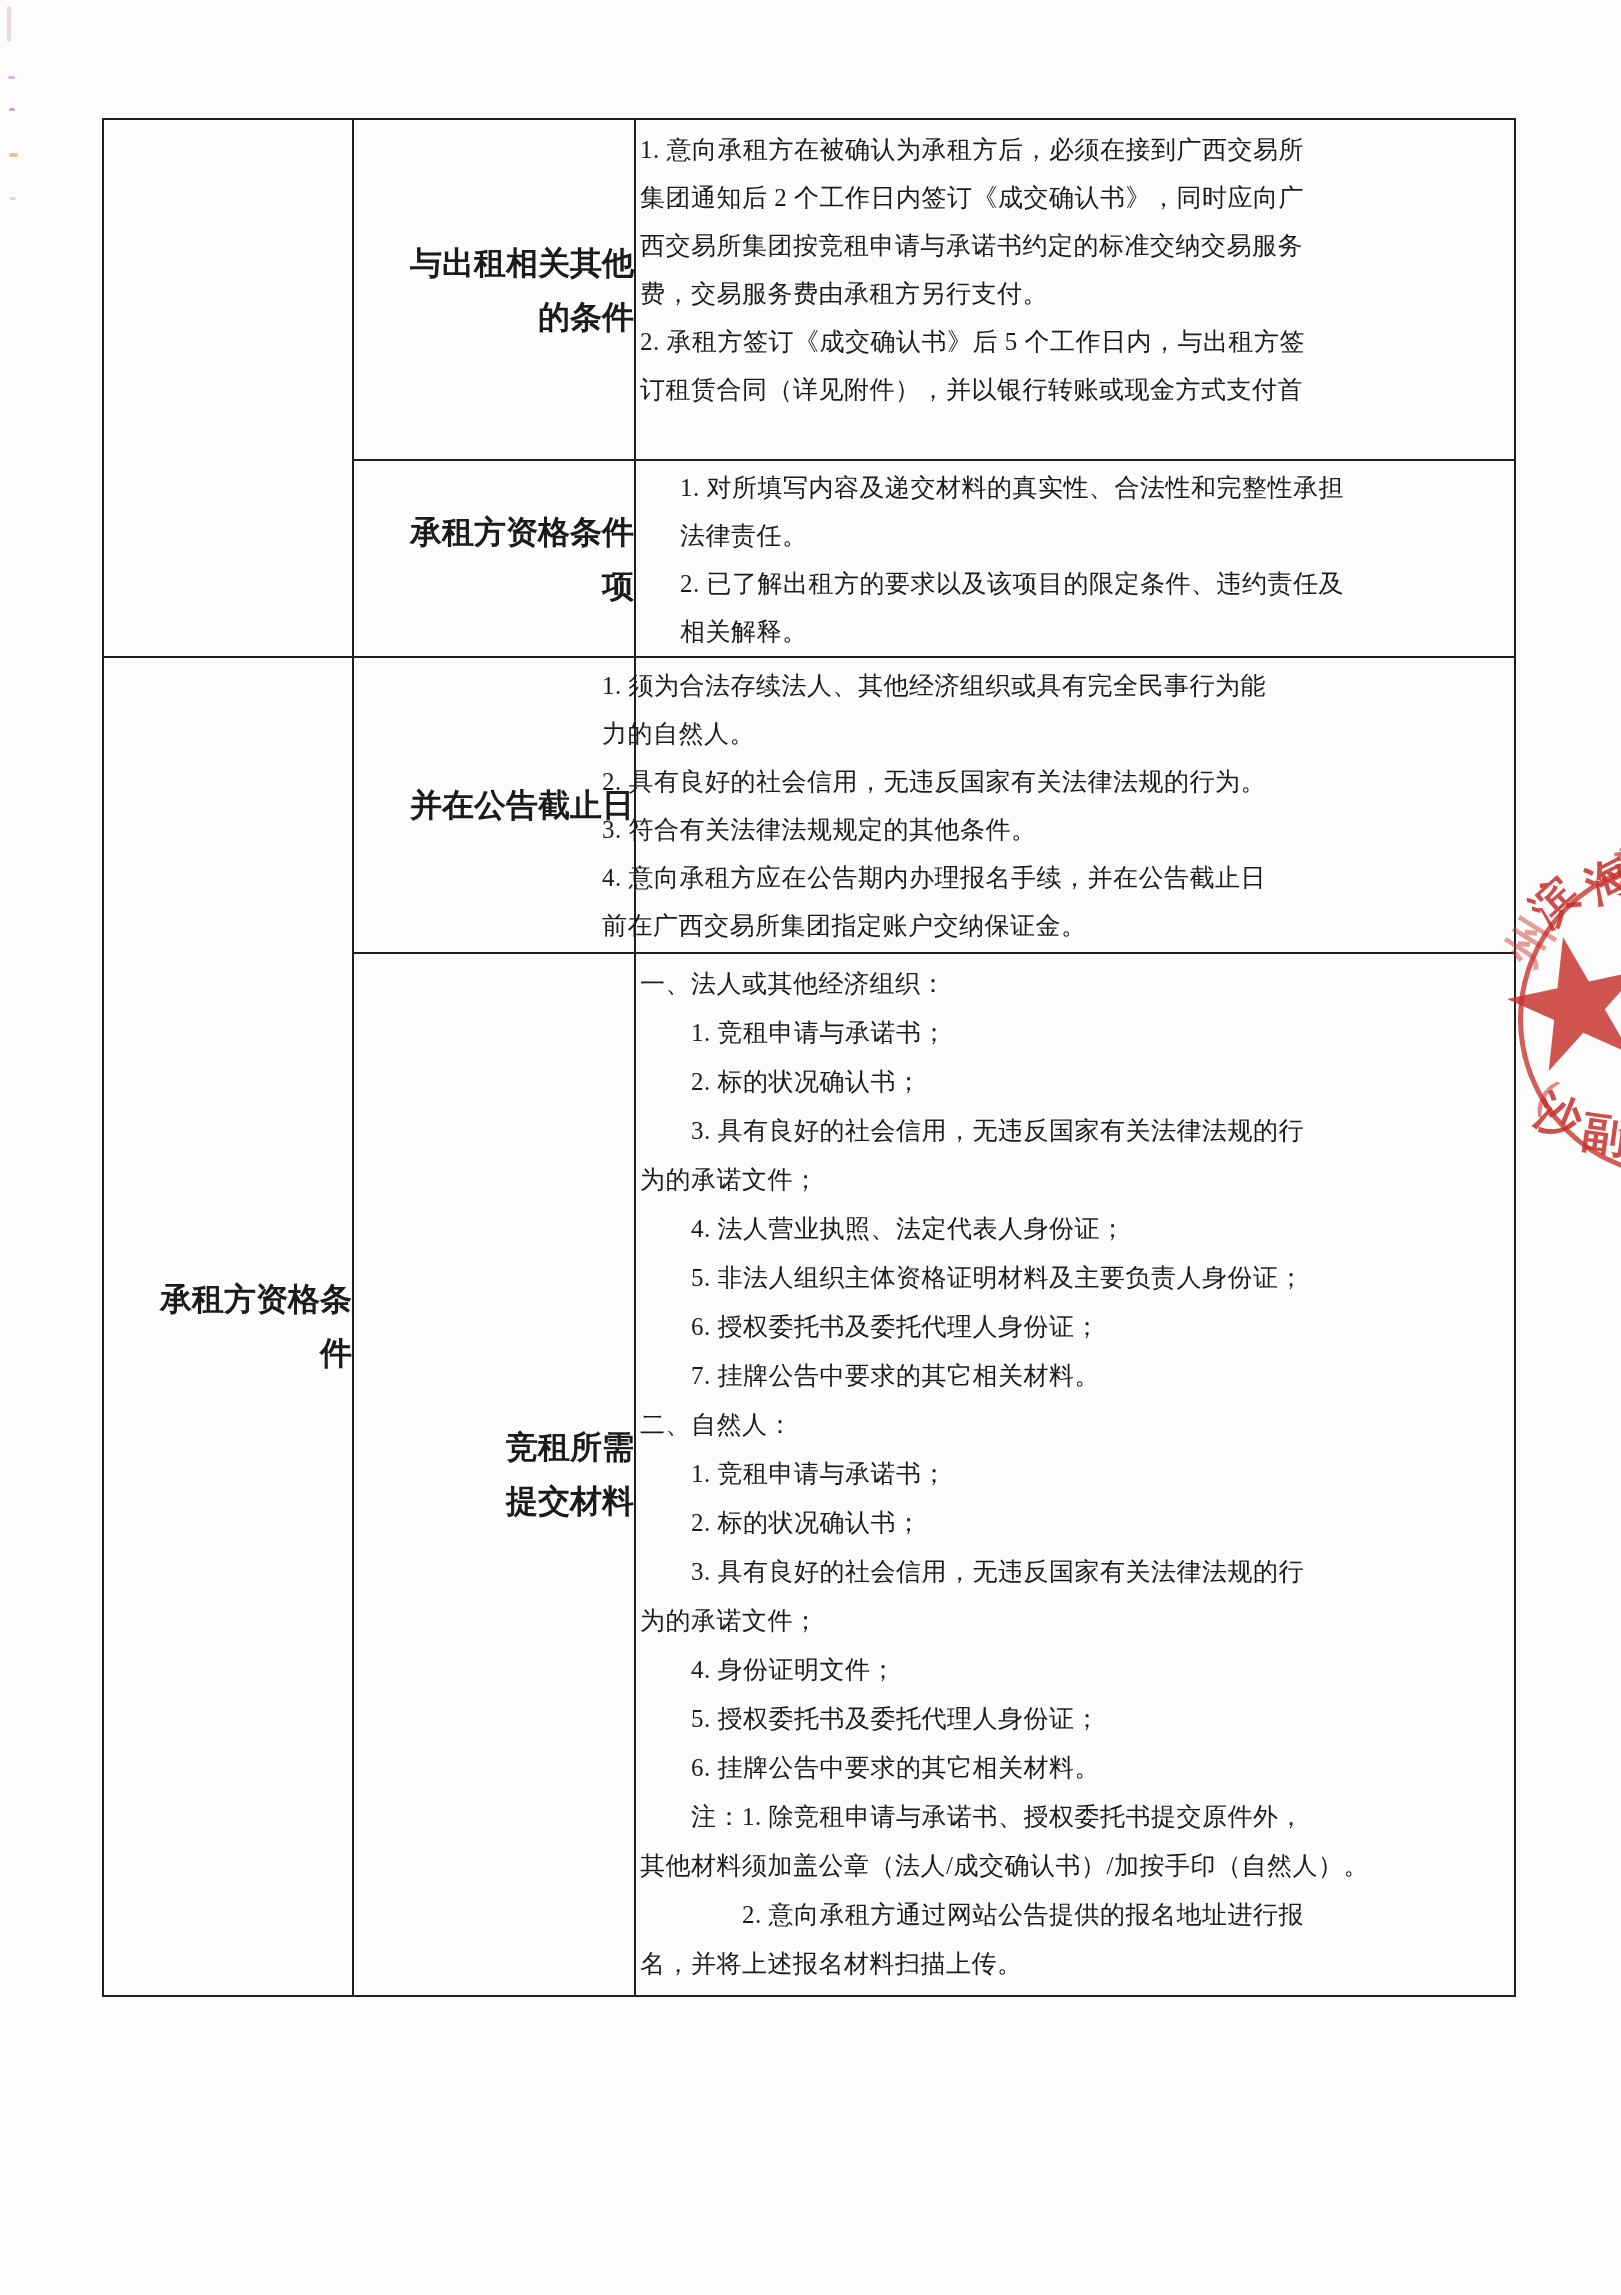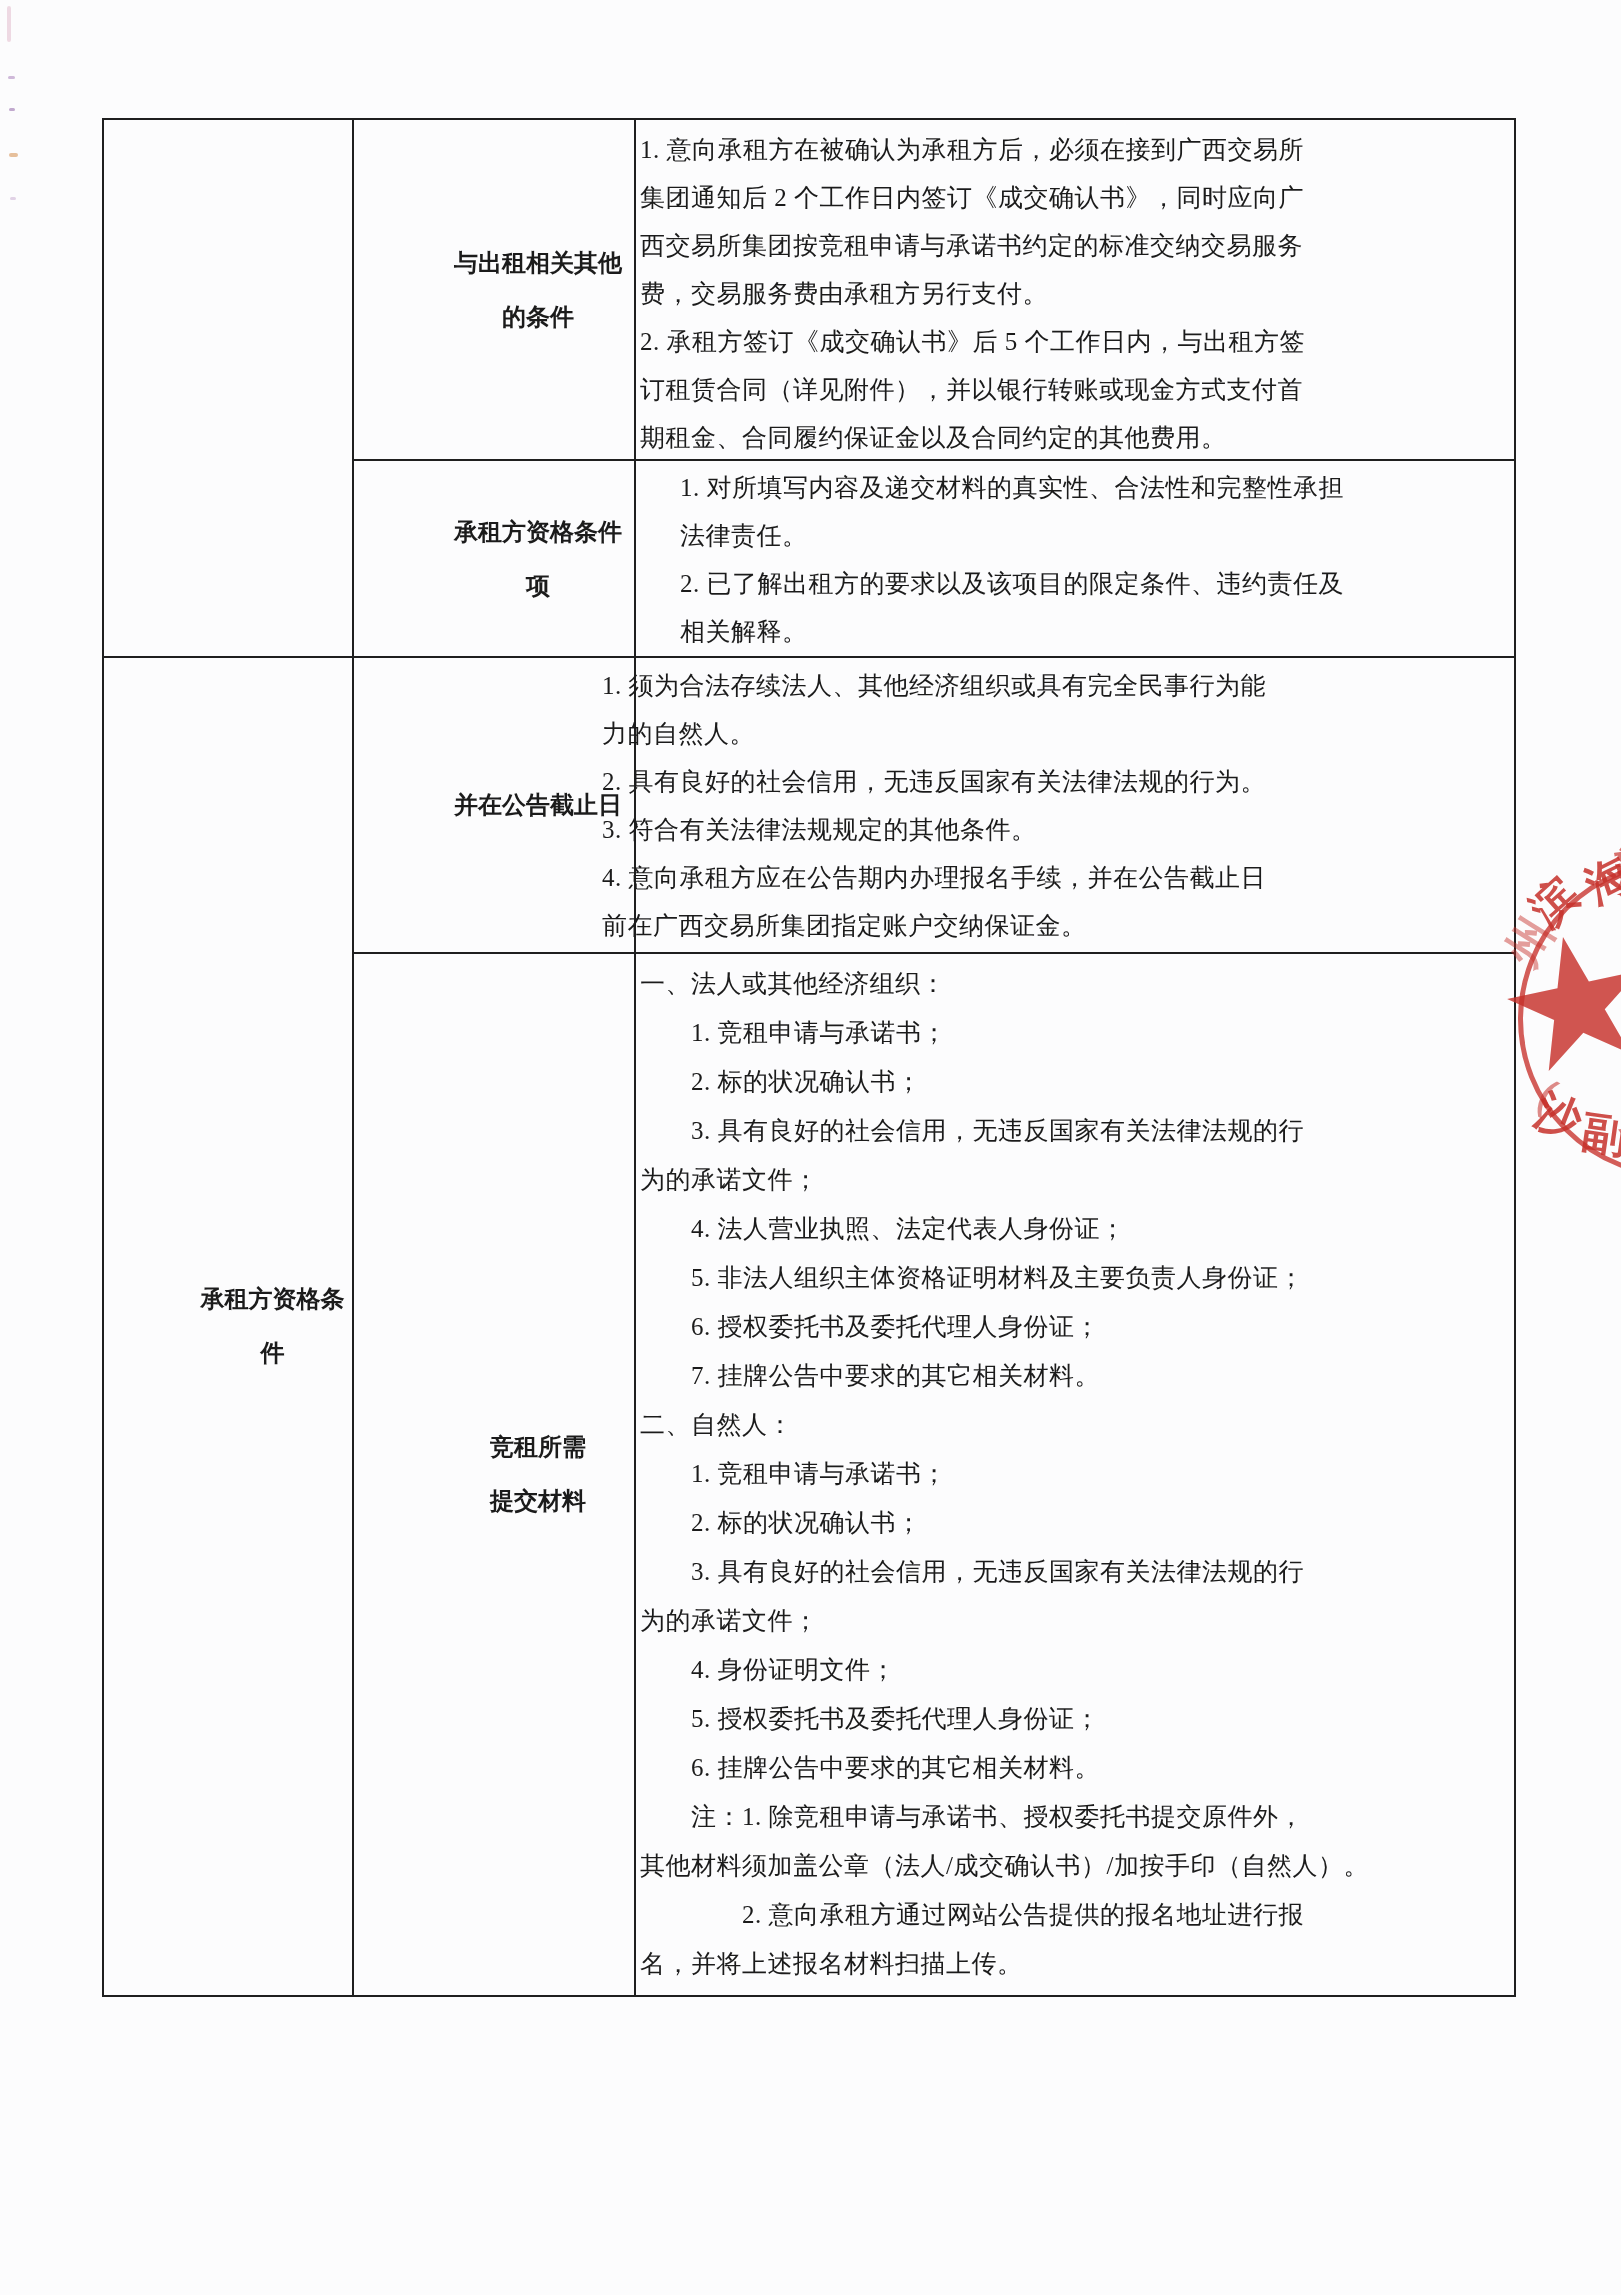--- a/index.html
+++ b/index.html
@@ -19,25 +19,24 @@
     border:2.6px solid #1f1f1f;box-sizing:border-box;background:transparent;
   }
   .v1{left:352px;top:118px;width:2px;height:1879px;}
   .v2{left:634px;top:118px;width:2px;height:1879px;}
   .h1{left:352px;top:459px;width:1164px;height:2px;}
   .h2{left:102px;top:656px;width:1414px;height:2px;}
   .h3{left:352px;top:952px;width:1164px;height:2px;}
   
   .hdr{
     position:absolute;display:flex;flex-direction:column;
-    align-items:center;justify-content:center;
+    align-items:flex-end;justify-content:center;
     font-family:"Liberation Sans","DejaVu Sans",sans-serif;
-    font-weight:700;font-size:24px;line-height:54px;color:#1b1b1b;
+    font-weight:700;font-size:32px;line-height:54px;color:#1b1b1b;
     text-align:center;
-    margin-left:44px;
   }
   .hdr1{left:354px;top:120px;width:280px;height:339px;}
   .hdr2{left:354px;top:461px;width:280px;height:195px;}
   .hdr3{left:354px;top:658px;width:280px;height:294px;}
   .hdr4{left:354px;top:954px;width:280px;height:1040px;}
   .rowlabel{left:105px;top:658px;width:247px;height:1336px;}
   
   .content{
     position:absolute;width:875px;color:#1b1b1b;
     font-family:"Liberation Serif","DejaVu Serif",serif;
@@ -124,21 +123,20 @@
       <div class="ln">提交材料</div>
     </div>
 
   <div class="content c1">
       <div class="ln">1. 意向承租方在被确认为承租方后，必须在接到广西交易所</div>
       <div class="ln">集团通知后 2 个工作日内签订《成交确认书》，同时应向广</div>
       <div class="ln">西交易所集团按竞租申请与承诺书约定的标准交纳交易服务</div>
       <div class="ln">费，交易服务费由承租方另行支付。</div>
       <div class="ln">2. 承租方签订《成交确认书》后 5 个工作日内，与出租方签</div>
       <div class="ln">订租赁合同（详见附件），并以银行转账或现金方式支付首</div>
-      <div class="ln">期租金、合同履约保证金以及合同约定的其他费用。</div>
     </div>
   <div class="content c2">
       <div class="ln">1. 对所填写内容及递交材料的真实性、合法性和完整性承担</div>
       <div class="ln">法律责任。</div>
       <div class="ln">2. 已了解出租方的要求以及该项目的限定条件、违约责任及</div>
       <div class="ln">相关解释。</div>
     </div>
   <div class="content c3">
       <div class="ln">1. 须为合法存续法人、其他经济组织或具有完全民事行为能</div>
       <div class="ln">力的自然人。</div>

